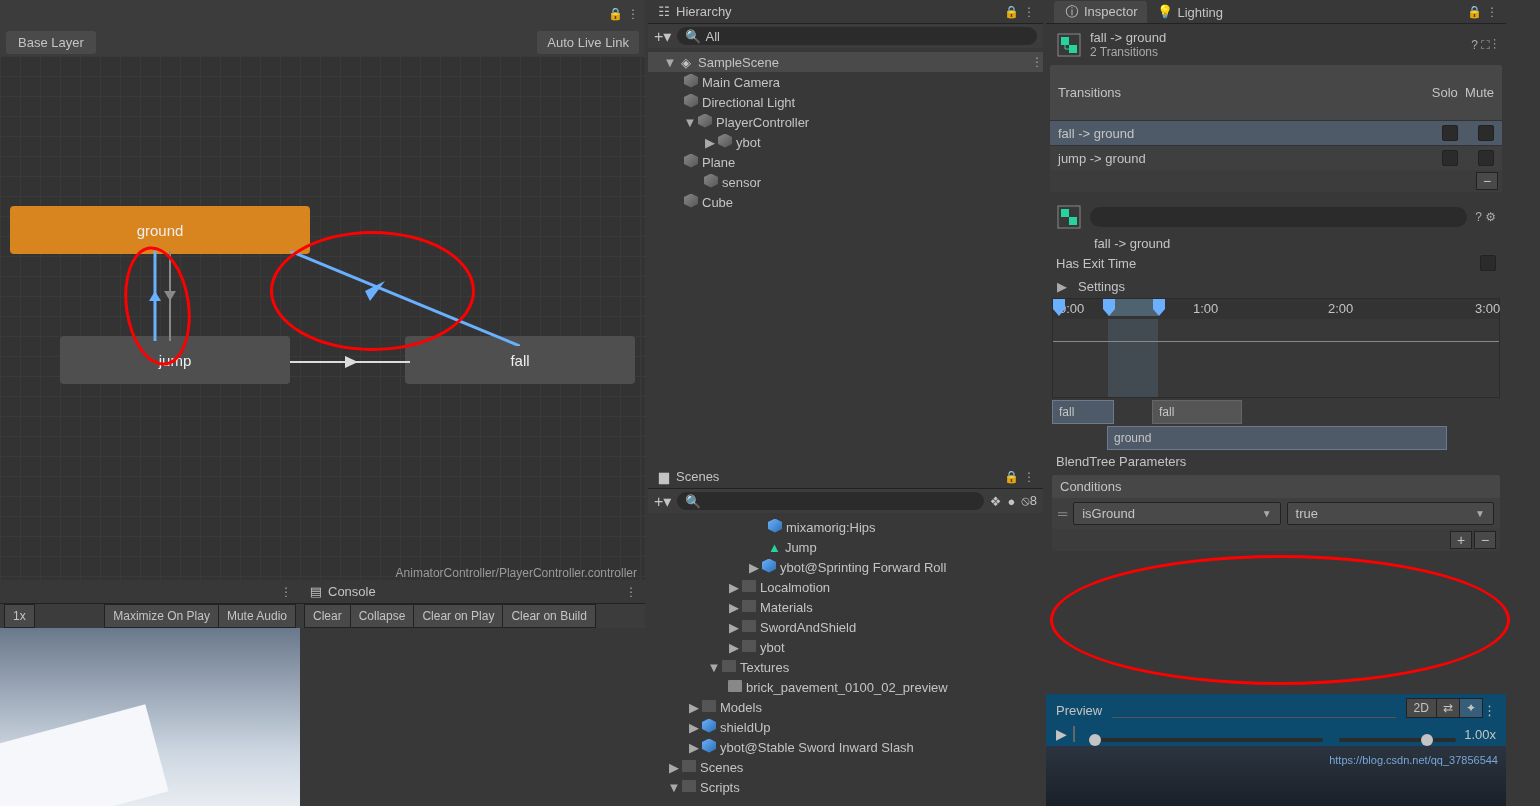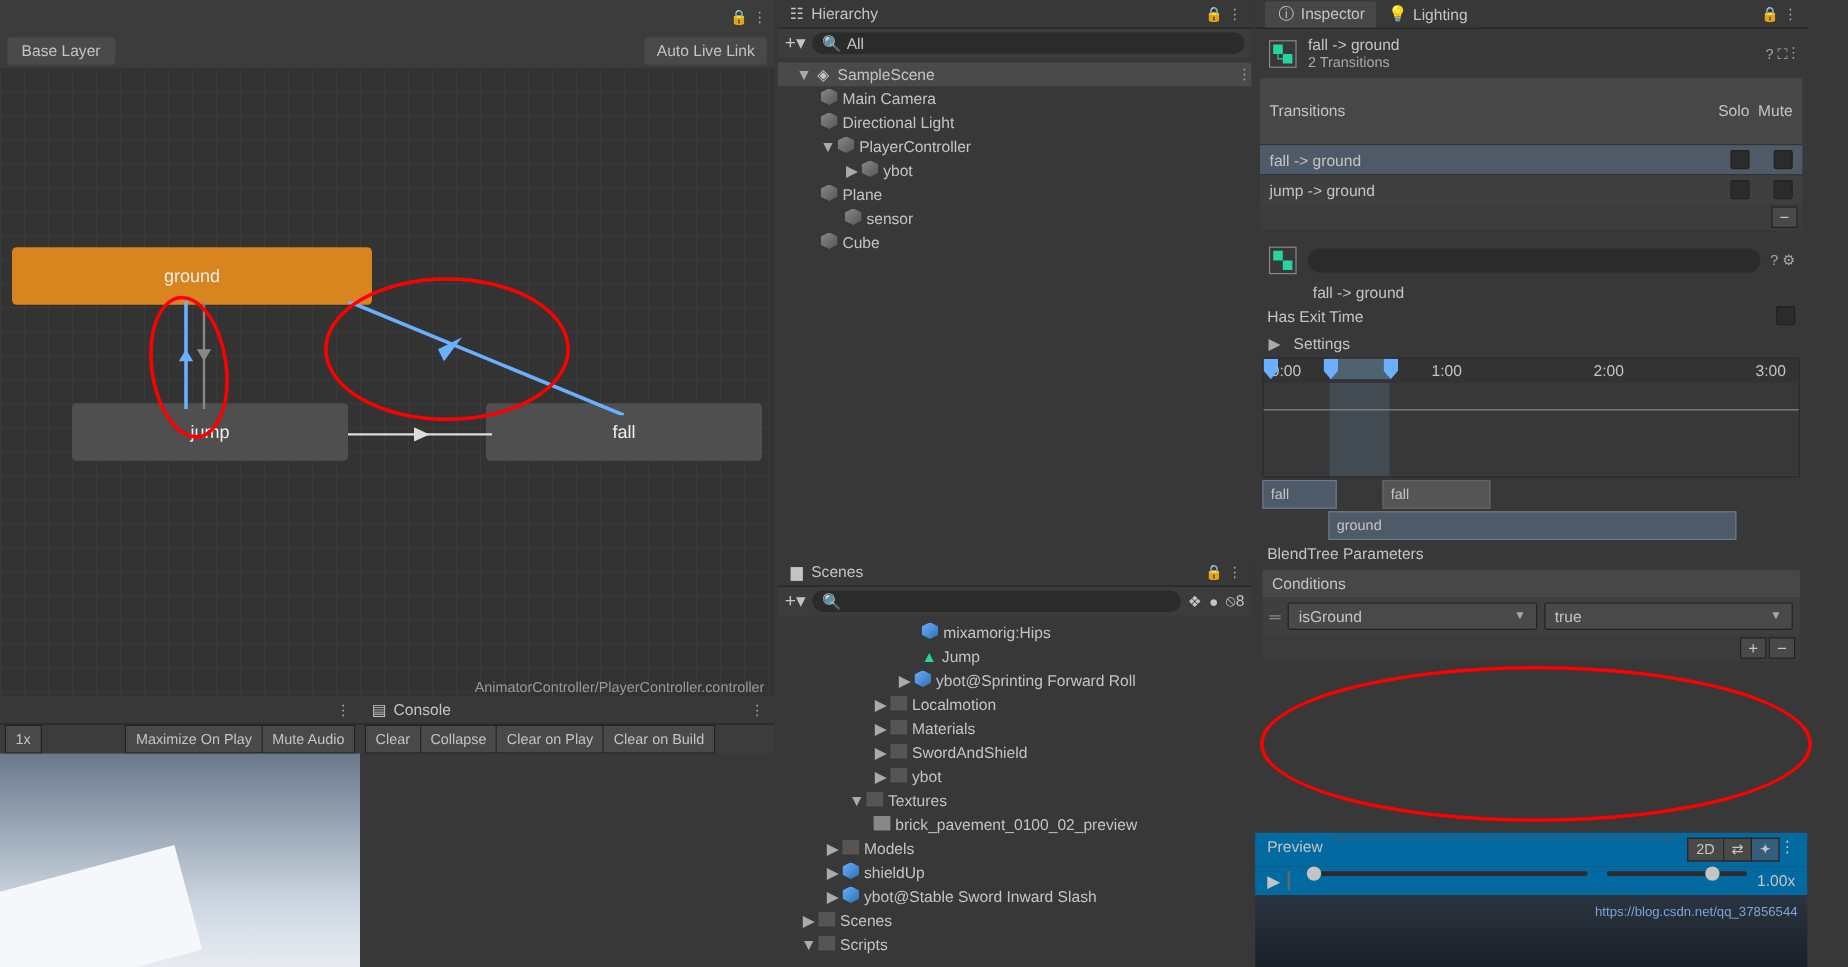--- a/index.html
+++ b/index.html
@@ -59,21 +59,21 @@
 .timeline{height:100px;background:#383838;margin:0 6px;position:relative;border:1px solid #2b2b2b}
 .time-ruler{height:20px;background:#333;display:flex;position:relative;font-size:10px;color:#aaa}
 .time-tick{position:absolute;top:2px}
 .stripe{position:absolute;height:24px;background:#4e5a68;border:1px solid #6b7a8c;display:flex;align-items:center;padding:0 6px;font-size:12px}
 .stripe.dark{background:#555;border-color:#666}
 .cond-box{margin:6px}
 .cond-head{padding:4px 8px;background:#474747;border-radius:2px 2px 0 0}
 .cond-row{display:flex;gap:6px;background:#3f3f3f;padding:4px 6px;align-items:center}
 .dropdown{flex:1;background:#494949;border:1px solid #222;padding:3px 8px;border-radius:2px;display:flex;justify-content:space-between;align-items:center}
 .drop-arrow{font-size:10px;color:#aaa}
-.prev-head{display:flex;align-items:flex-start;justify-content:space-between;padding:4px 10px;background:#0369a1}
+.prev-head{display:flex;align-items:flex-end;justify-content:space-between;padding:4px 10px;background:#0c4a6e}
 .slider{flex:1;height:4px;background:#2b2b2b;border-radius:2px;margin:0 8px;position:relative}
 .slider-thumb{position:absolute;width:12px;height:12px;background:#c4c4c4;border-radius:50%;top:-4px}
 
 
 .red-ellipse{position:absolute;border:3px solid #ff0000;border-radius:50%;pointer-events:none}
 
 
 .corner-icons{margin-left:auto;display:flex;gap:6px;color:#aaa;font-size:12px}
 
 
@@ -345,21 +345,21 @@
   <div class="row-line">
       <span class="foldout">▶</span>
       <span>Settings</span>
     </div>
 
   <div class="timeline">
     <div class="time-ruler">
       <span class="time-tick" style="left:6px">0:00</span>
       <span class="time-tick" style="left:140px">1:00</span>
       <span class="time-tick" style="left:275px">2:00</span>
-      <span class="time-tick" style="left:410px">3:00</span>
+      <span class="time-tick" style="left:422px">3:00</span>
       <div style="position:absolute;left:55px;top:0;width:50px;height:17px;background:#5b768a;opacity:.7"></div>
       <svg style="position:absolute;left:0;top:0" width="12" height="17">
           <polygon points="0,0 12,0 12,10 6,17 0,10" fill="#6ab0ff"></polygon>
         </svg>
       <svg style="position:absolute;left:50px;top:0" width="12" height="17">
           <polygon points="0,0 12,0 12,10 6,17 0,10" fill="#6ab0ff"></polygon>
         </svg>
       <svg style="position:absolute;left:100px;top:0" width="12" height="17">
           <polygon points="0,0 12,0 12,10 6,17 0,10" fill="#6ab0ff"></polygon>
         </svg>

